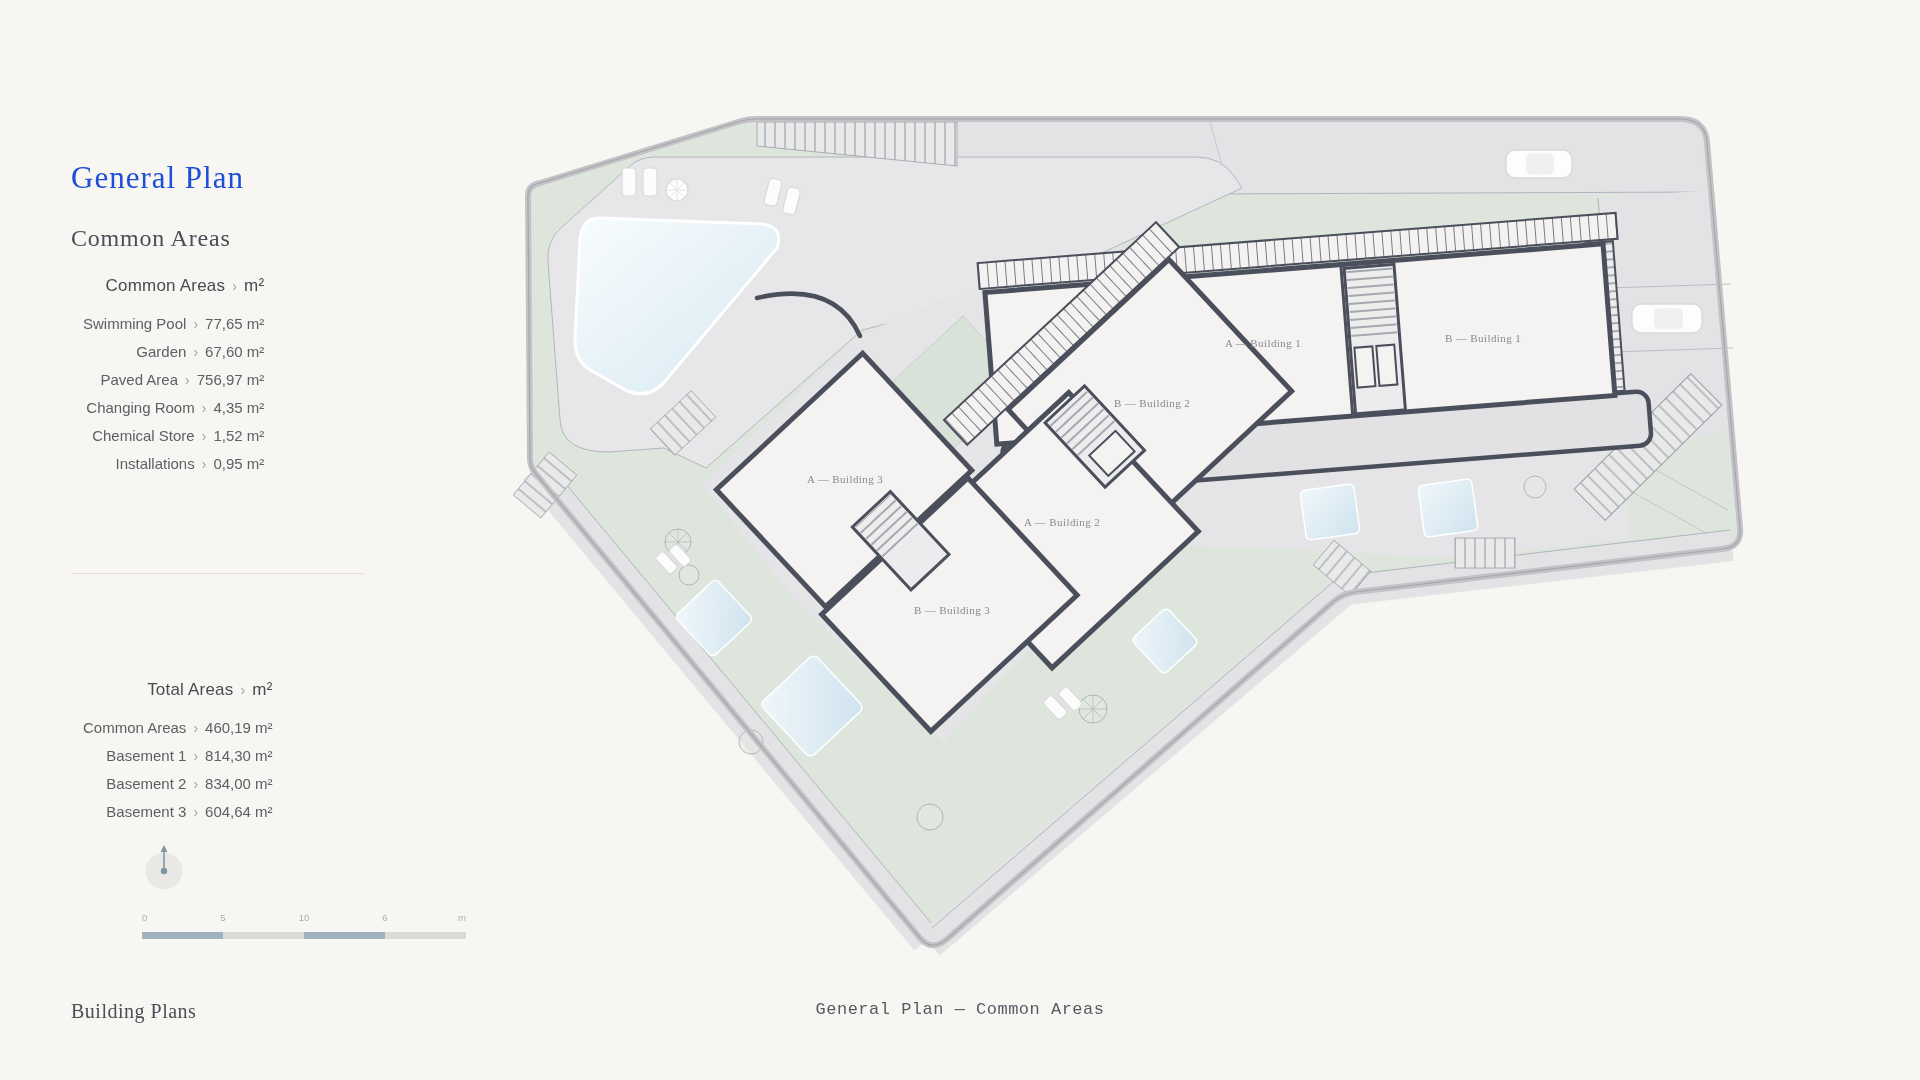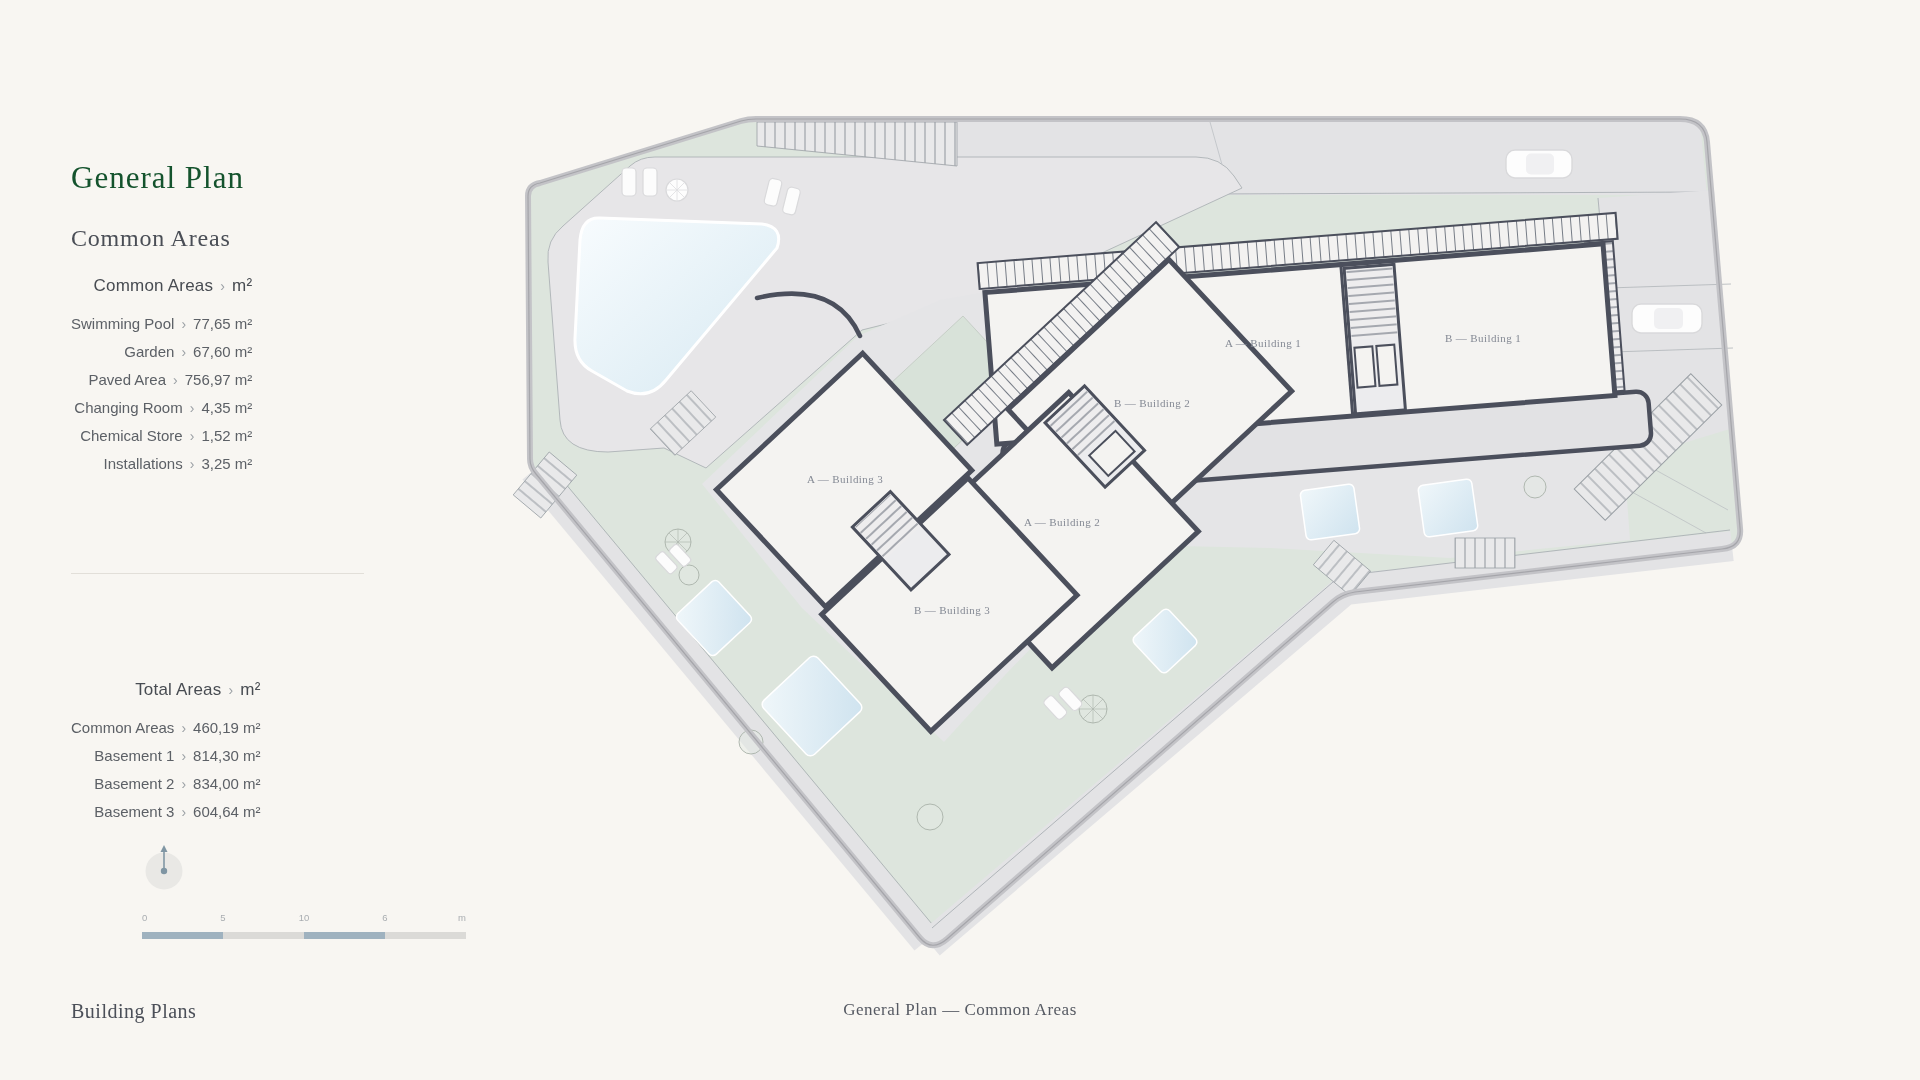--- a/index.html
+++ b/index.html
@@ -7,33 +7,33 @@
     width:1920px;height:1080px;position:relative;overflow:hidden;
     background:#f8f6f2;
     font-family:"Liberation Sans", sans-serif;
     color:#51555b;
   }
   
   .sidebar{position:absolute;left:71px;top:0;width:330px;}
   .plan-title{
     position:absolute;left:0;top:160px;margin:0;
     font-family:"Liberation Serif", serif;font-weight:400;
-    font-size:31px;letter-spacing:1px;color:#14532d;white-space:nowrap;
+    font-size:31px;letter-spacing:1px;color:#1d4ed8;white-space:nowrap;
   }
   .plan-subtitle{
     position:absolute;left:0;top:225px;margin:0;
     font-family:"Liberation Serif", serif;font-weight:400;
     font-size:24px;letter-spacing:0.8px;color:#4a4e56;white-space:nowrap;
   }
   .area-section{position:absolute;left:0;text-align:right;}
   .area-section.sec1{top:276px;}
   .area-section.sec2{top:680px;}
   .area-heading{font-size:17px;color:#484c52;letter-spacing:0.2px;}
   .area-heading .sep, .area-row .sep{color:#9ba0a5;padding:0 7px;font-size:14px;}
-  .area-list{list-style:none;margin:14px 0 0 0;padding:0;}
+  .area-list{list-style:none;margin:14px 0 0 12px;padding:0;}
   .area-row{font-size:15px;color:#5c6066;line-height:27px;white-space:nowrap;}
   .divider{position:absolute;left:0;top:573px;width:293px;height:1px;background:#e2dfd9;}
   
   .compass{position:absolute;left:74px;top:845px;width:40px;height:46px;}
   
   .scalebar{position:absolute;left:71px;top:912px;width:324px;height:30px;}
   .scalebar .ticks{position:relative;height:13px;font-size:9.5px;color:#a9adb1;}
   .scalebar .ticks span{position:absolute;transform:translateX(-50%);}
   .scalebar .ticks span:first-child{transform:none;}
   .scalebar .ticks .unit{right:0;left:auto;transform:none;}
@@ -42,21 +42,21 @@
   .scalebar .bar i:nth-child(odd){background:#9fb2bf;}
   .scalebar .bar i:nth-child(even){background:#dbdad7;}
   
   .footer-left{
     position:absolute;left:71px;top:1000px;
     font-family:"Liberation Serif", serif;font-size:20px;letter-spacing:0.5px;color:#4b4f58;
     text-decoration:none;cursor:pointer;
   }
   .footer-center{
     position:absolute;left:50%;top:1000px;transform:translateX(-50%);
-    font-family:Liberation Serif, serif;font-size:17px;letter-spacing:0.5px;color:#565a63;
+    font-family:Liberation Mono, monospace;font-size:17px;letter-spacing:0.5px;color:#565a63;
     white-space:nowrap;
   }
   
   .plan-wrap{position:absolute;left:480px;top:100px;width:1300px;height:880px;}
   .bldg-label{
     font-family:"Liberation Serif", serif;font-size:11px;letter-spacing:0.4px;fill:#848994;
   }
 </style>
 </head>
 <body>
@@ -80,21 +80,21 @@
         <li class="area-row">
         <span>Paved Area</span><span class="sep">›</span><span>756,97 m²</span>
       </li>
         <li class="area-row">
         <span>Changing Room</span><span class="sep">›</span><span>4,35 m²</span>
       </li>
         <li class="area-row">
         <span>Chemical Store</span><span class="sep">›</span><span>1,52 m²</span>
       </li>
         <li class="area-row">
-        <span>Installations</span><span class="sep">›</span><span>3,25 m²</span>
+        <span>Installations</span><span class="sep">›</span><span>0,95 m²</span>
       </li>
       </ul>
   </section>
 
   <div class="divider"></div>
 
   <section class="area-section sec2">
     <div class="area-heading">
       <span>Total Areas</span><span class="sep">›</span><span>m²</span>
     </div>

